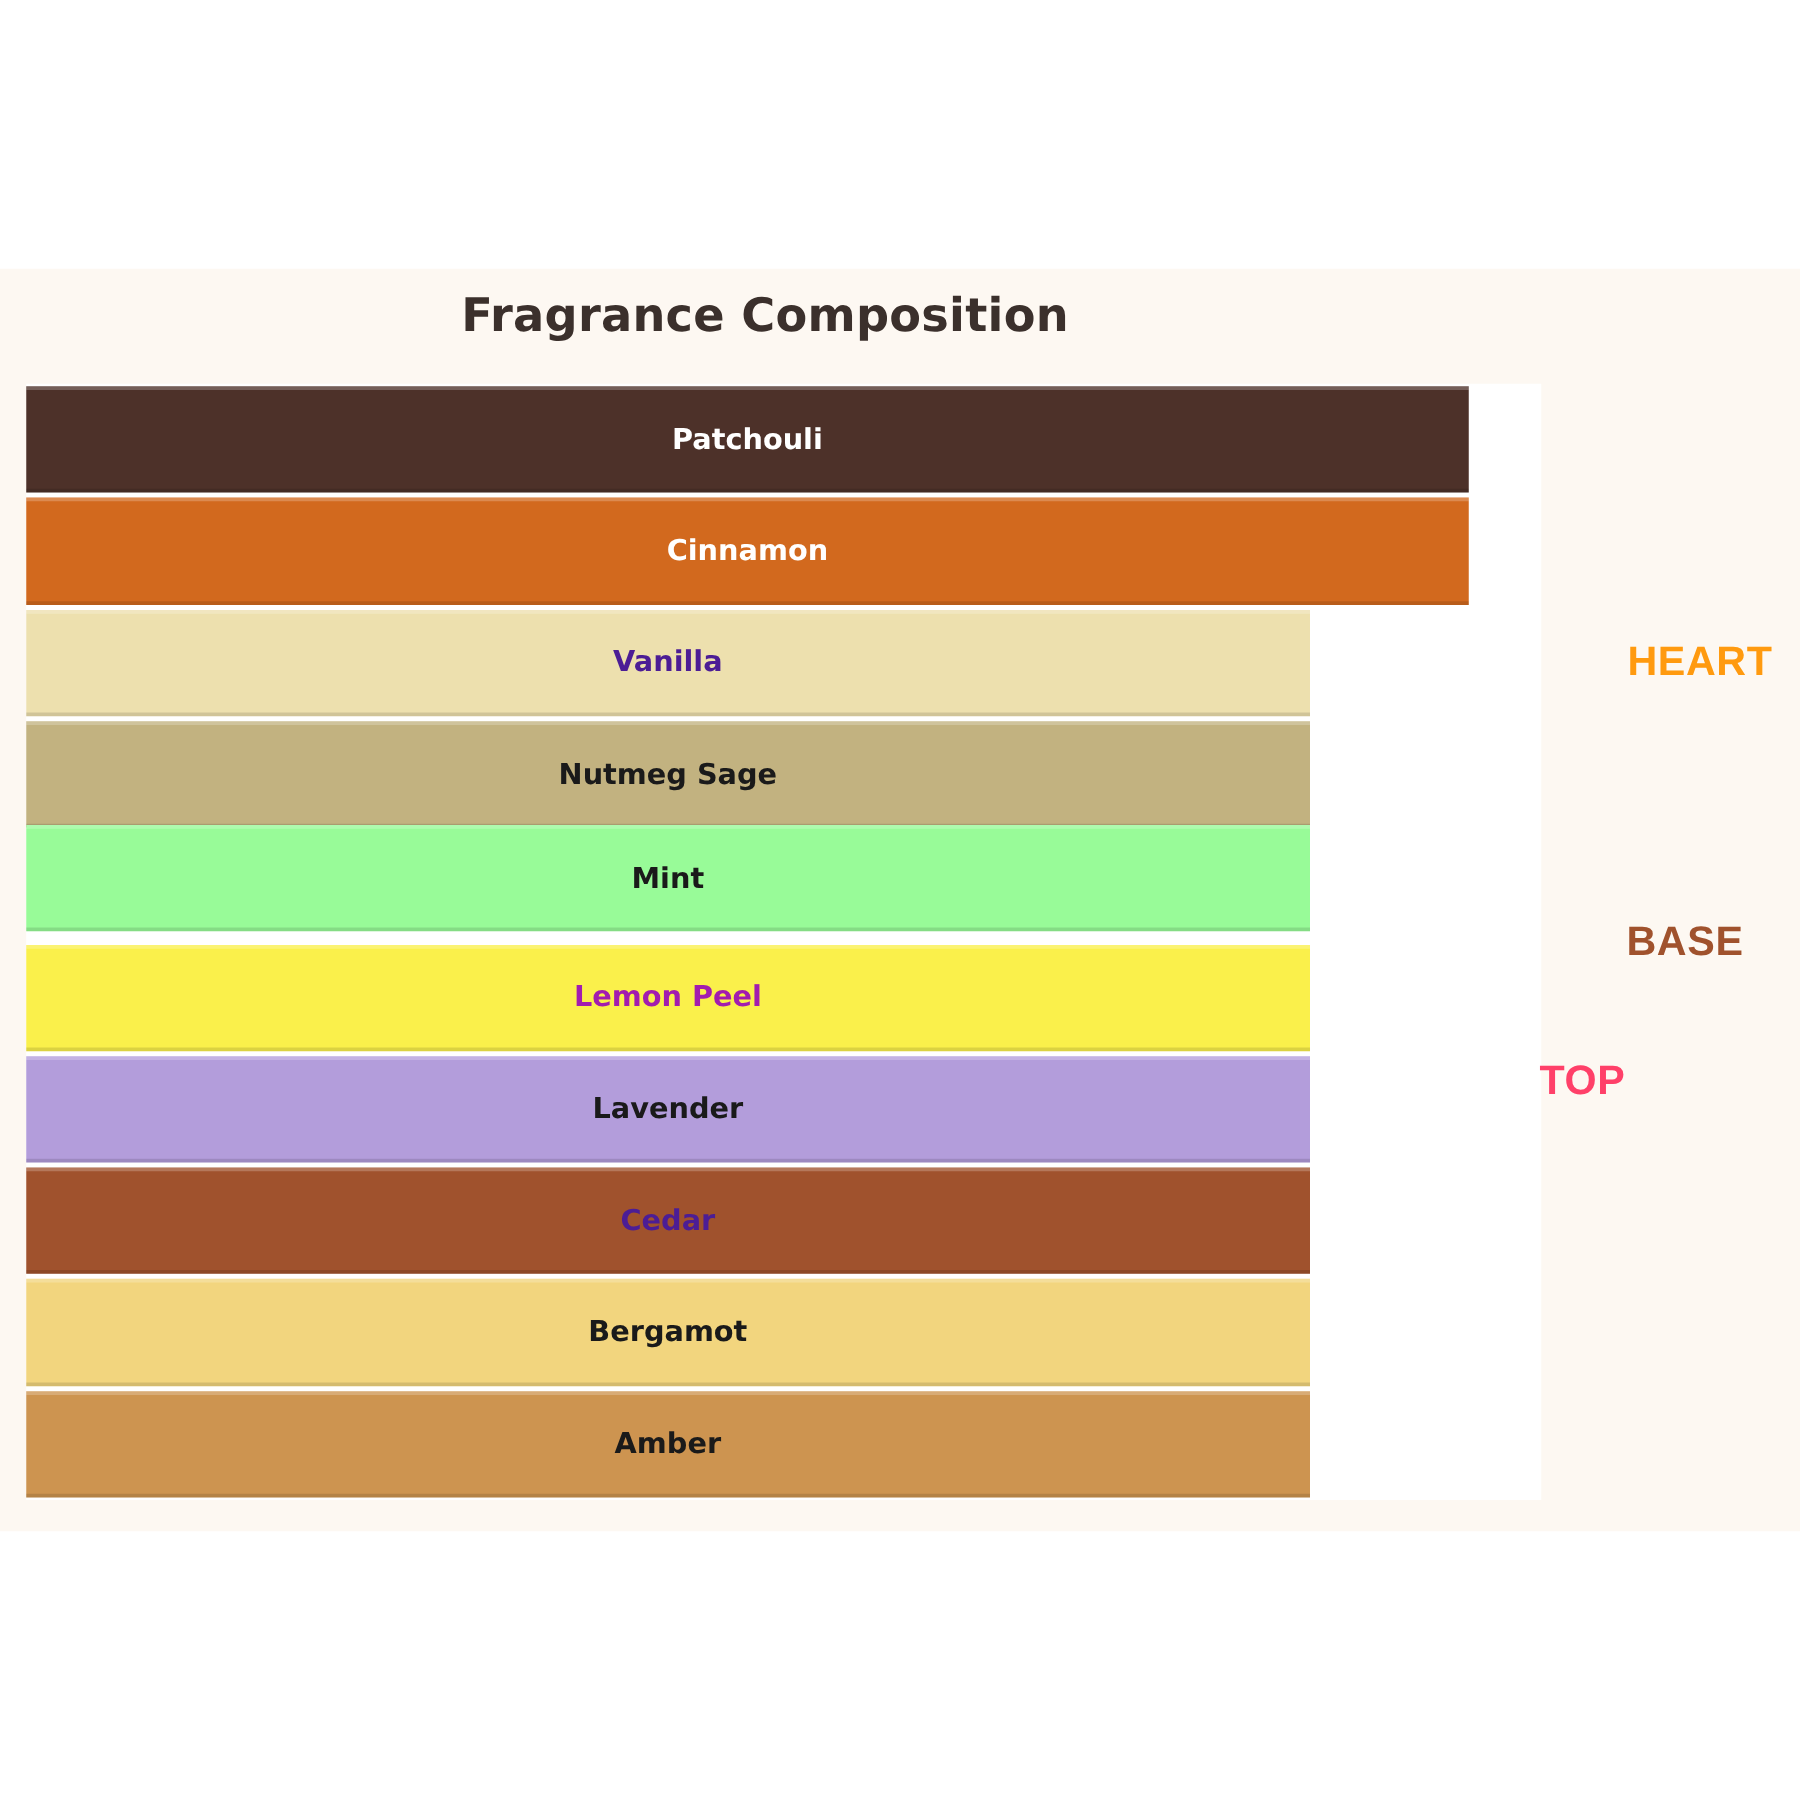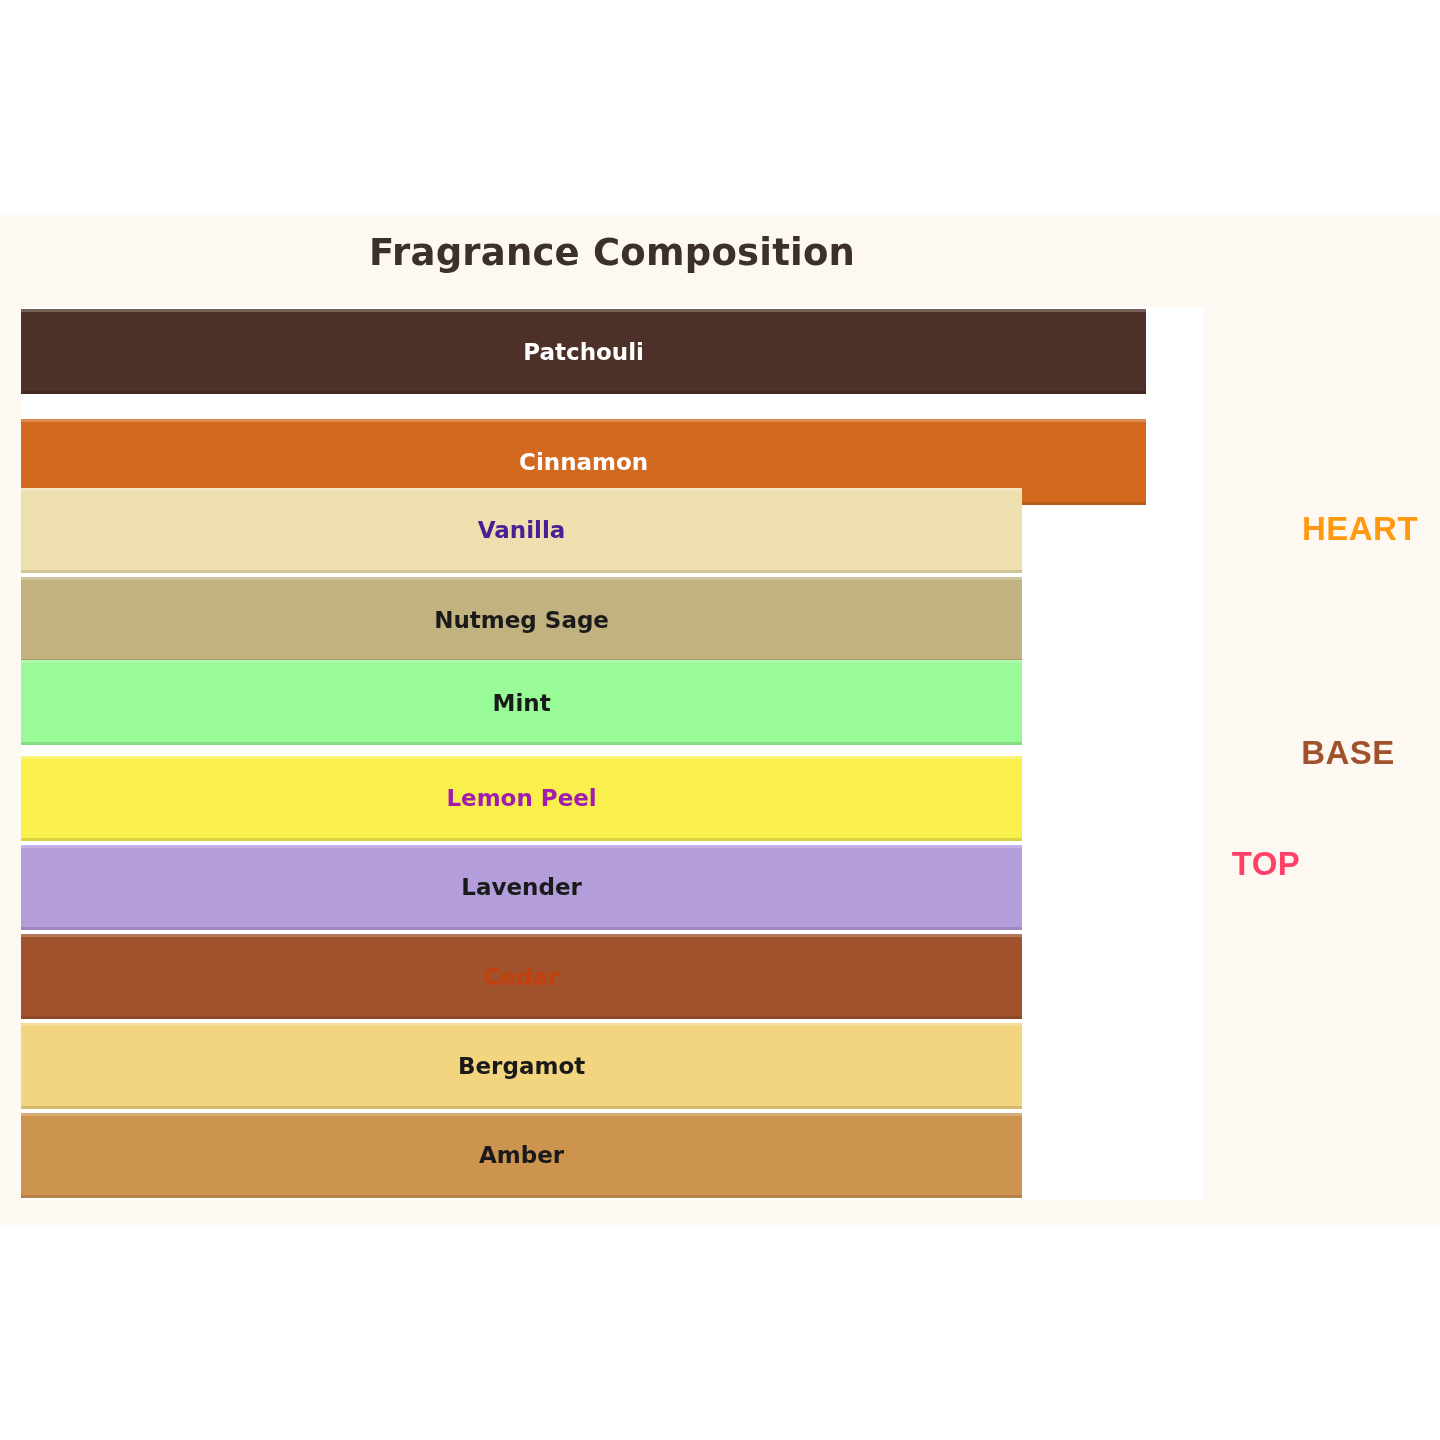--- a/index.html
+++ b/index.html
@@ -33,20 +33,21 @@
     letter-spacing: 0.2px;
     font-family: "DejaVu Sans", sans-serif;
   }
   #plot-area {
     position: absolute;
     left: 21px;
     top: 92px;
     width: 1182px;
     height: 893px;
     background: #ffffff;
+    padding-left: 30px;
   }
   .bar-row {
     position: absolute;
     left: 0;
     width: 100%;
   }
   .bar {
     position: absolute;
     left: 0;
     top: 0;
@@ -84,21 +85,21 @@
 
 <div id="figure" style="background: rgb(253, 248, 242);">
 
   <div id="chart-title" style="color: rgb(59, 48, 44);">Fragrance Composition</div>
 
   <div id="plot-area" style="background: rgb(255, 255, 255);">
       <div class="bar-row" style="top: 2.00925px; height: 85.2815px;">
         <div class="bar" style="width: 95.2%; background: rgb(77, 49, 41);"></div>
         <div class="bar-label" style="left: 0px; width: 95.2%; color: rgb(255, 255, 255);">Patchouli</div>
       </div>
-      <div class="bar-row" style="top: 91.3092px; height: 85.2815px; margin-top: 21px;">
+      <div class="bar-row" style="top: 91.3092px; height: 85.2815px;">
         <div class="bar" style="width: 95.2%; background: rgb(210, 105, 30);"></div>
         <div class="bar-label" style="left: 0px; width: 95.2%; color: rgb(255, 255, 255);">Cinnamon</div>
       </div>
       <div class="bar-row" style="top: 180.609px; height: 85.2815px;">
         <div class="bar" style="width: 84.7%; background: rgb(237, 224, 174);"></div>
         <div class="bar-label" style="left: 0px; width: 84.7%; color: #4c1d95;">Vanilla</div>
       </div>
       <div class="bar-row" style="top: 269.909px; height: 85.2815px; text-align: right;">
         <div class="bar" style="width: 84.7%; background: rgb(194, 178, 128);"></div>
         <div class="bar-label" style="left: 0px; width: 84.7%; color: rgb(26, 26, 26);">Nutmeg Sage</div>
@@ -110,21 +111,21 @@
       <div class="bar-row" style="top: 448.509px; height: 85.2815px;">
         <div class="bar" style="width: 84.7%; background: rgb(250, 240, 75);"></div>
         <div class="bar-label" style="left: 0px; width: 84.7%; color: #a21caf;">Lemon Peel</div>
       </div>
       <div class="bar-row" style="top: 537.809px; height: 85.2815px;">
         <div class="bar" style="width: 84.7%; background: rgb(179, 157, 219);"></div>
         <div class="bar-label" style="left: 0px; width: 84.7%; color: rgb(26, 26, 26);">Lavender</div>
       </div>
       <div class="bar-row" style="top: 627.109px; height: 85.2815px;">
         <div class="bar" style="width: 84.7%; background: rgb(160, 82, 45);"></div>
-        <div class="bar-label" style="left: 0px; width: 84.7%; color: #c2410c;">Cedar</div>
+        <div class="bar-label" style="left: 0px; width: 84.7%; color: #4c1d95;">Cedar</div>
       </div>
       <div class="bar-row" style="top: 716.409px; height: 85.2815px;">
         <div class="bar" style="width: 84.7%; background: rgb(242, 213, 126);"></div>
         <div class="bar-label" style="left: 0px; width: 84.7%; color: rgb(26, 26, 26);">Bergamot</div>
       </div>
       <div class="bar-row" style="top: 805.709px; height: 85.2815px;">
         <div class="bar" style="width: 84.7%; background: rgb(205, 148, 80);"></div>
         <div class="bar-label" style="left: 0px; width: 84.7%; color: rgb(26, 26, 26);">Amber</div>
       </div>
     </div>

